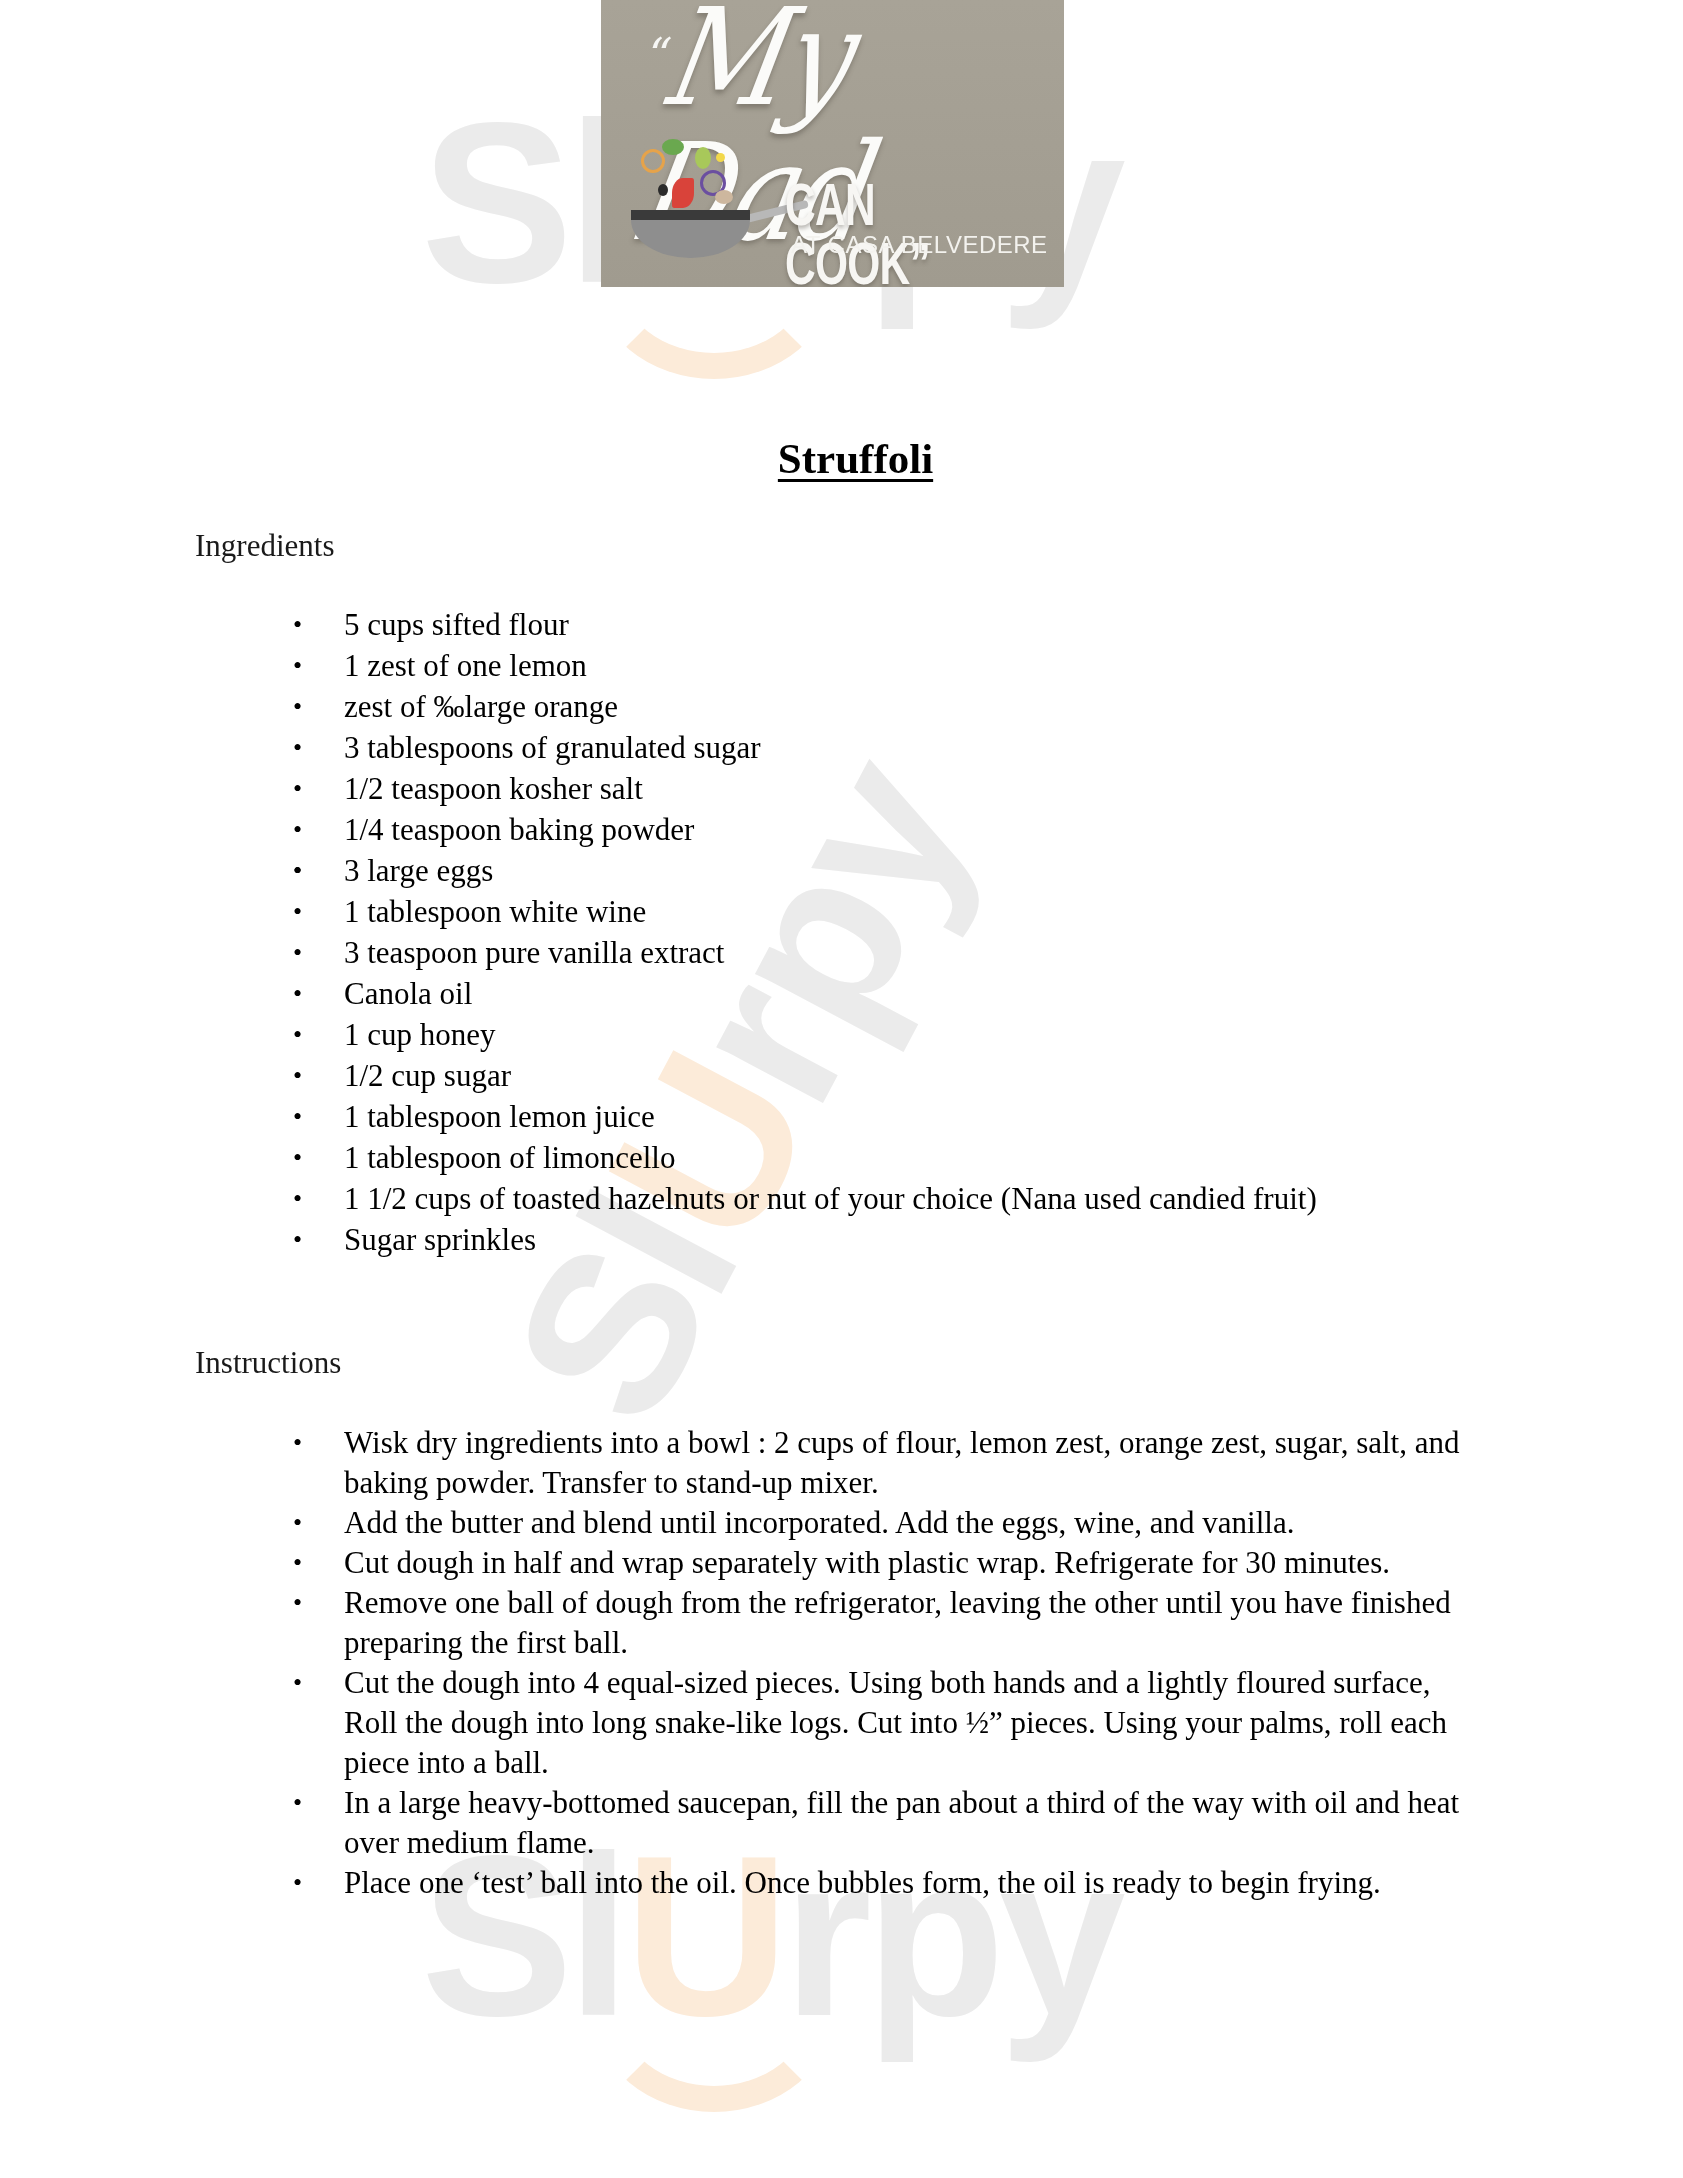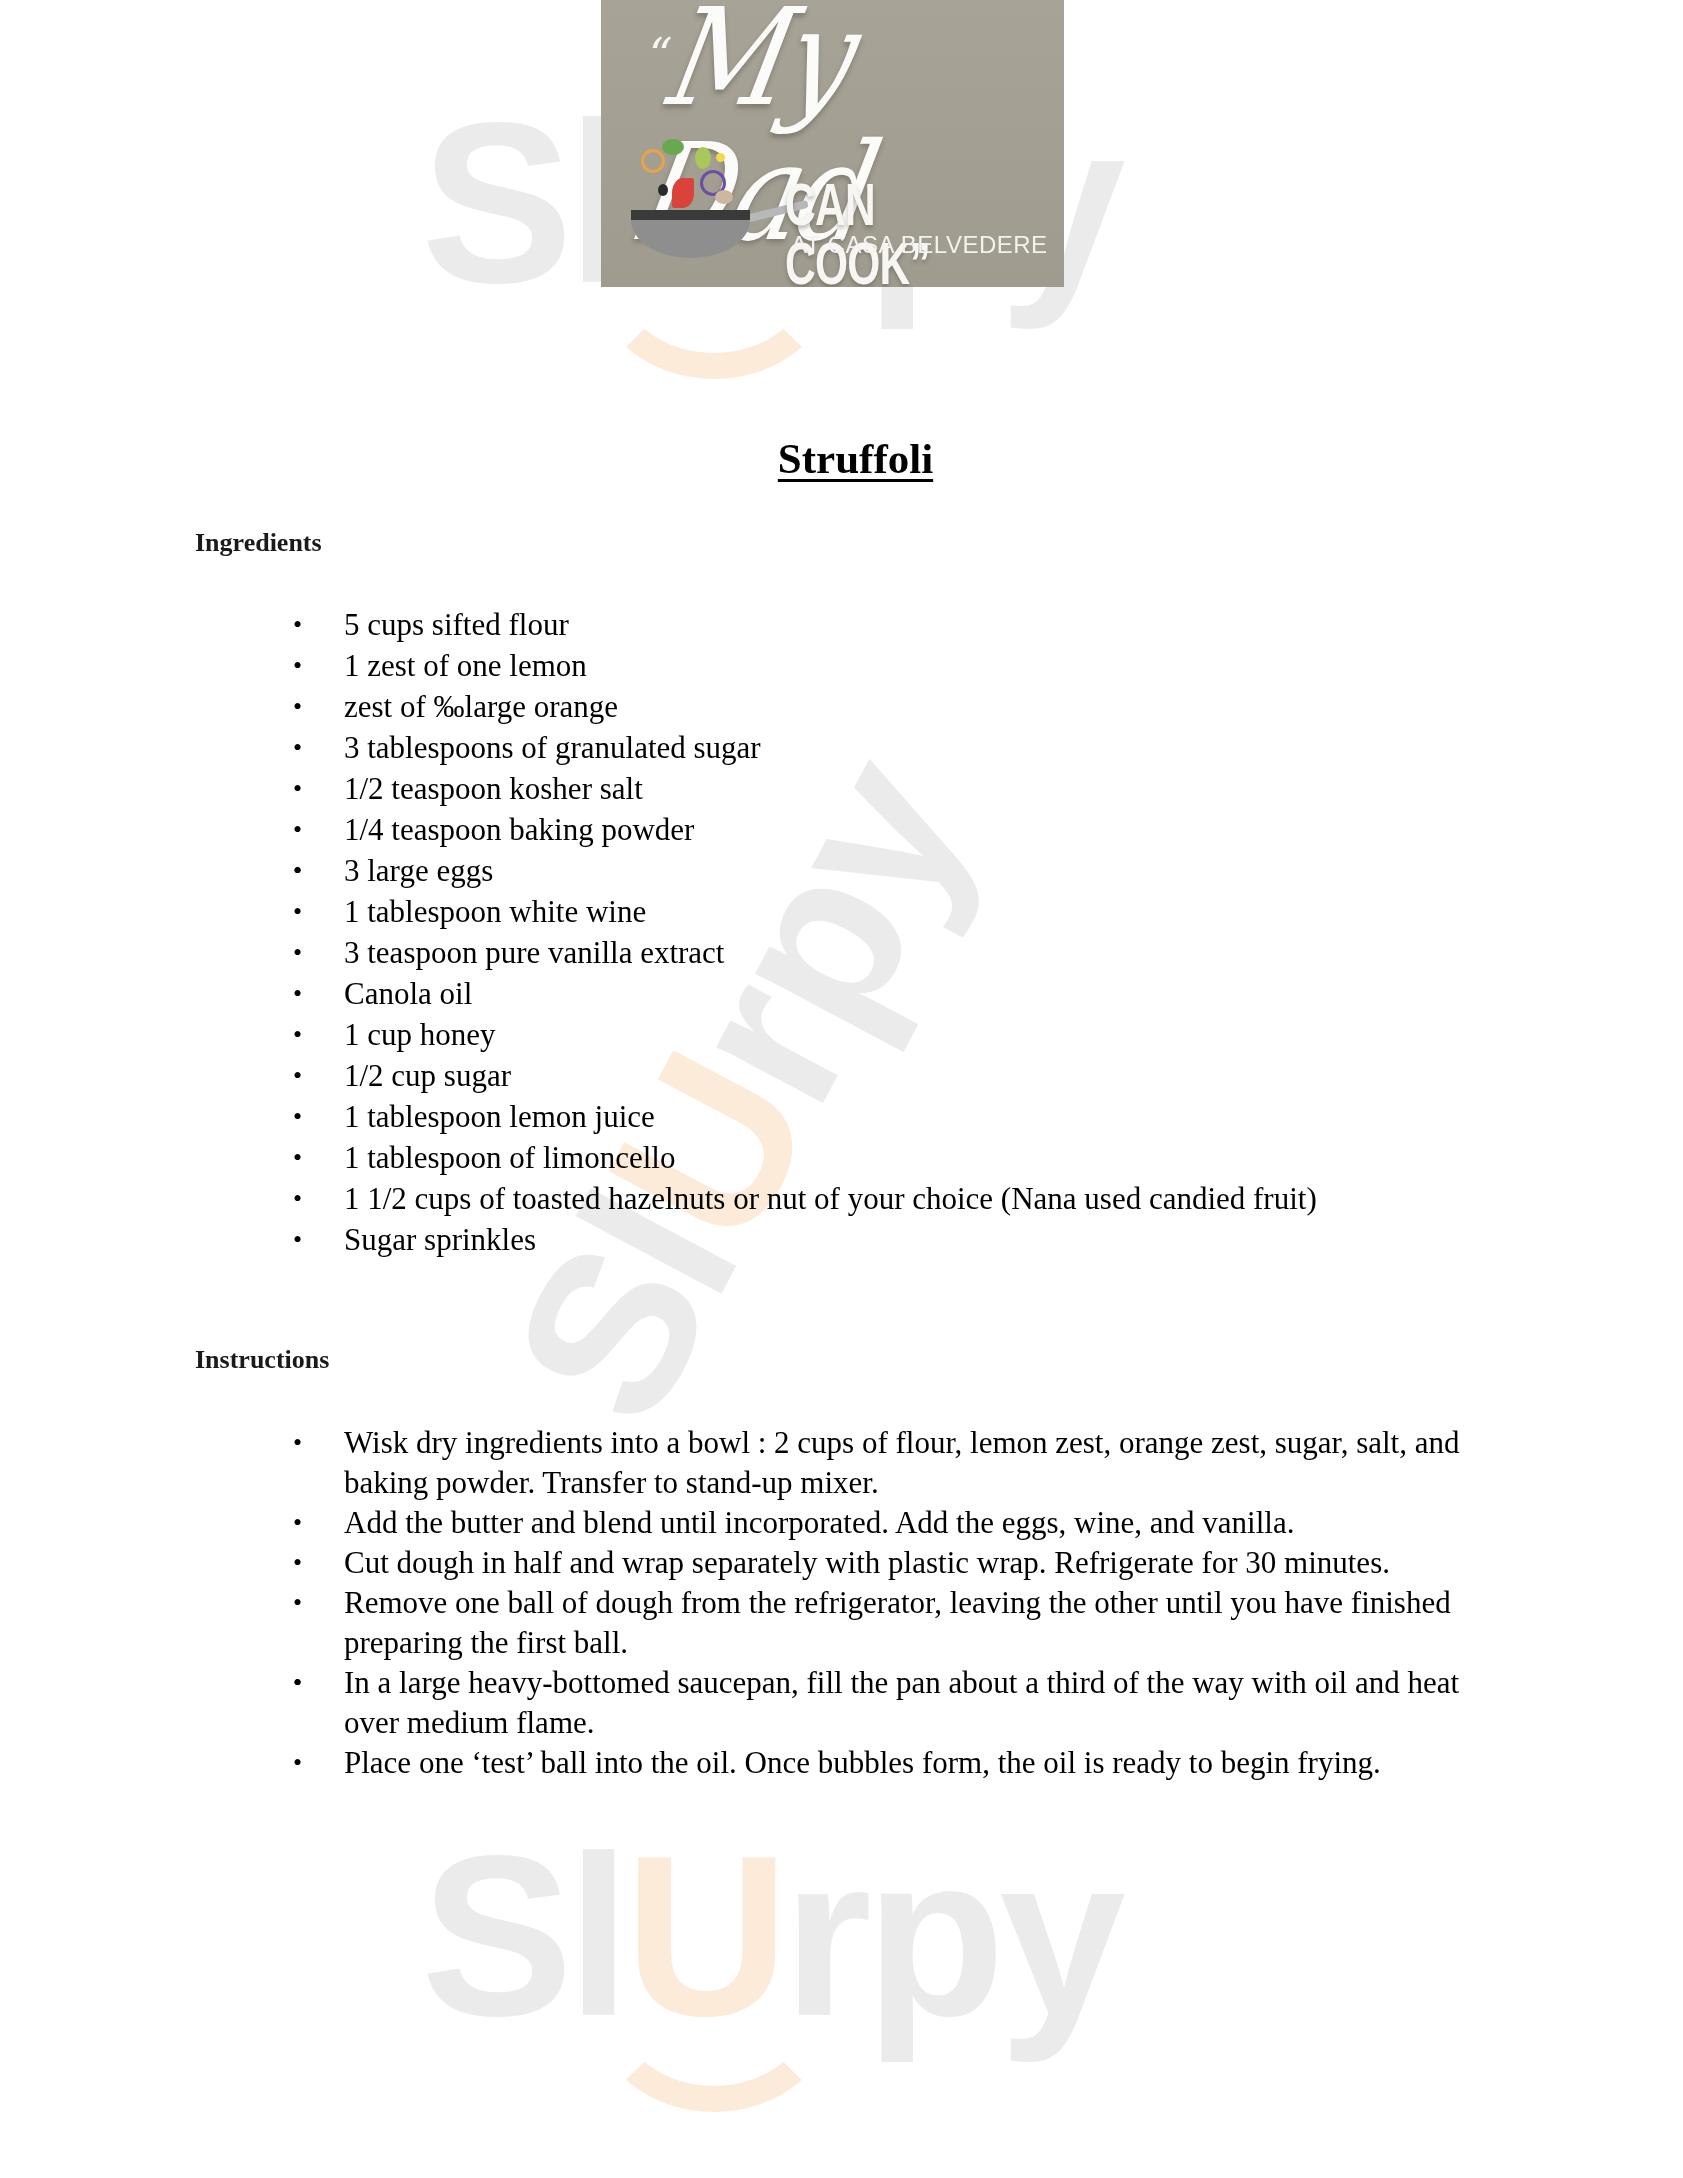--- a/index.html
+++ b/index.html
@@ -39,21 +39,21 @@
     font-family:"Liberation Sans", sans-serif; font-size:24px; letter-spacing:0.5px;
   }
   .logo .pan { position:absolute; left:30px; top:210px; width:119px; height:38px; border-radius:0 0 59px 59px / 0 0 38px 38px; background:#8e8e8e; border-top:10px solid #3a3a3a; }
   .logo .handle { position:absolute; left:139px; top:208px; width:69px; height:8px; background:#b8b8b8; transform:rotate(-14deg); border-radius:4px; }
   .logo .veg { position:absolute; border-radius:50%; }
   .content { position:absolute; left:0; top:0; width:1683px; z-index:2; }
   .title {
     position:absolute; left:0; width:1711px; text-align:center; top:434px;
     font-weight:bold; font-size:43px; text-decoration:underline; text-decoration-thickness:3px; text-underline-offset:6px;
   }
-  .section-h { position:absolute; left:195px; font-weight:bold; font-size:26px; color:#1a1a1a; }
+  .section-h { position:absolute; left:195px; font-weight:normal; font-size:31px; color:#1a1a1a; }
   ul.list { position:absolute; margin:0; padding:0; list-style:none; left:0; }
   ul.list li { position:relative; padding-left:344px; font-size:31px; line-height:41px; white-space:nowrap; }
   ul.list li .bullet { position:absolute; left:293px; top:0; font-size:26px; }
   ul.instr li { line-height:40px; white-space:normal; width:1119px; }
 </style>
 </head>
 <body>
 
 <div class="wm wm-top">
   <span class="g">Sl</span><span class="o">U</span><span class="g">rpy</span>
@@ -111,18 +111,18 @@
       <li><span class="bullet">•</span><span>Sugar sprinkles</span></li>
     </ul>
 
   <div class="section-h" style="top:1345px;">Instructions</div>
 
   <ul class="list instr" id="instructions-list" style="top:1423px;">
       <li><span class="bullet">•</span><span>Wisk dry ingredients into a bowl : 2 cups of flour, lemon zest, orange zest, sugar, salt, and baking powder. Transfer to stand-up mixer.</span></li>
       <li><span class="bullet">•</span><span>Add the butter and blend until incorporated.  Add the eggs, wine, and vanilla.</span></li>
       <li><span class="bullet">•</span><span>Cut dough in half and wrap separately with plastic wrap. Refrigerate for 30 minutes.</span></li>
       <li><span class="bullet">•</span><span>Remove one ball of dough from the refrigerator, leaving the other until you have finished preparing the first ball.</span></li>
-      <li><span class="bullet">•</span></li>
+      <li><span class="bullet">•</span><span>Cut the dough into 4 equal-sized pieces. Using both hands and a lightly floured surface, Roll the dough into long snake-like logs.  Cut into ½” pieces.  Using your palms, roll each piece into a ball.</span></li>
       <li><span class="bullet">•</span><span>In a large heavy-bottomed saucepan, fill the pan about a third of the way with oil and heat over medium flame.</span></li>
       <li><span class="bullet">•</span><span>Place one ‘test’ ball into the oil.  Once bubbles form, the oil is ready to begin frying.</span></li>
     </ul>
 </div>
 
 
 </body></html>

